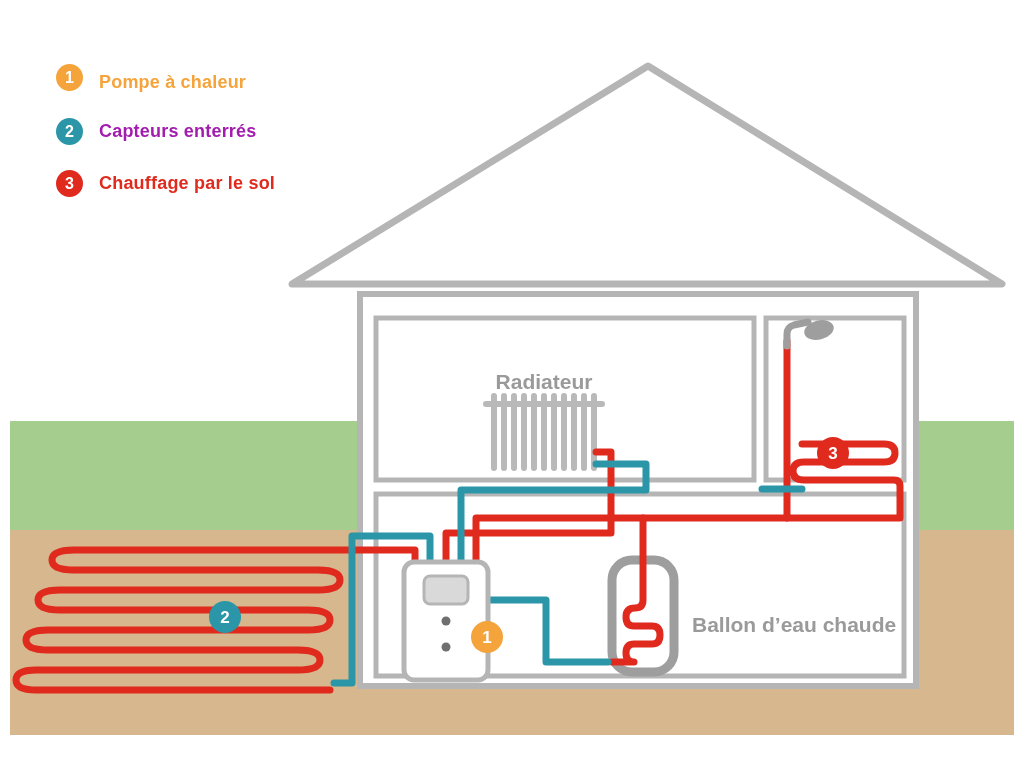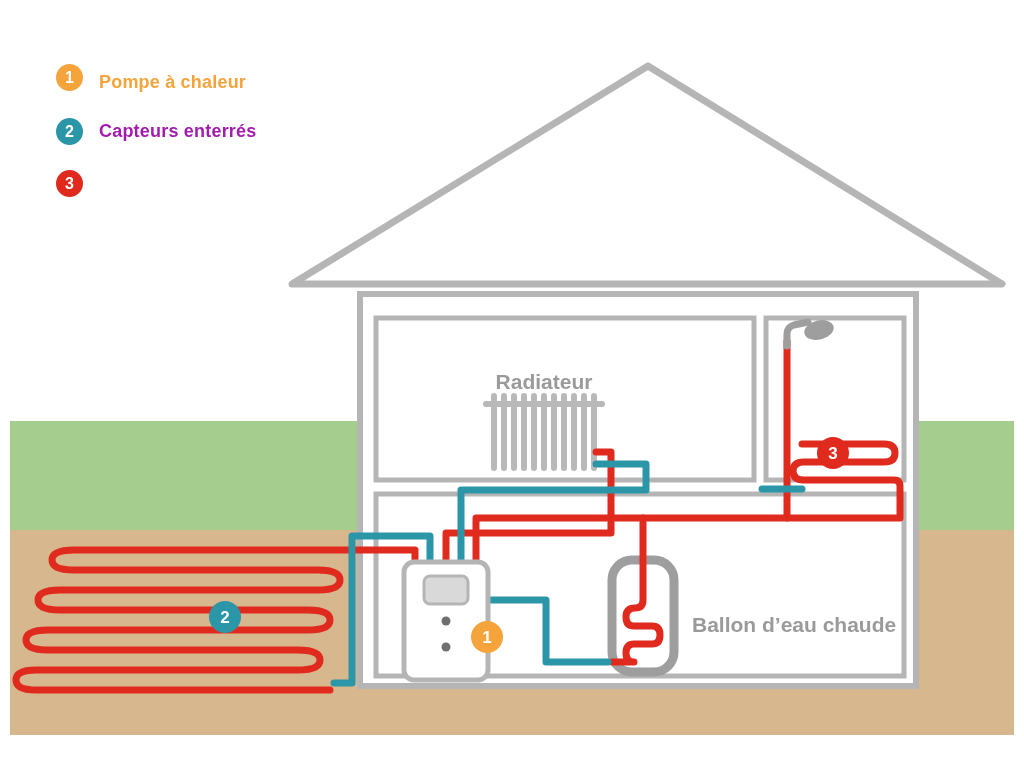--- a/index.html
+++ b/index.html
@@ -105,16 +105,17 @@
     <div class="legend-item">
       <span class="badge b1">1</span>
       <span class="legend-label l1">Pompe à chaleur</span>
     </div>
     <div class="legend-item">
       <span class="badge b2">2</span>
       <span class="legend-label l2">Capteurs enterrés</span>
     </div>
     <div class="legend-item">
       <span class="badge b3">3</span>
+      <span class="legend-label l3">Chauffage par le sol</span>
     </div>
   </div>
 
 </div>
 
 </body></html>

